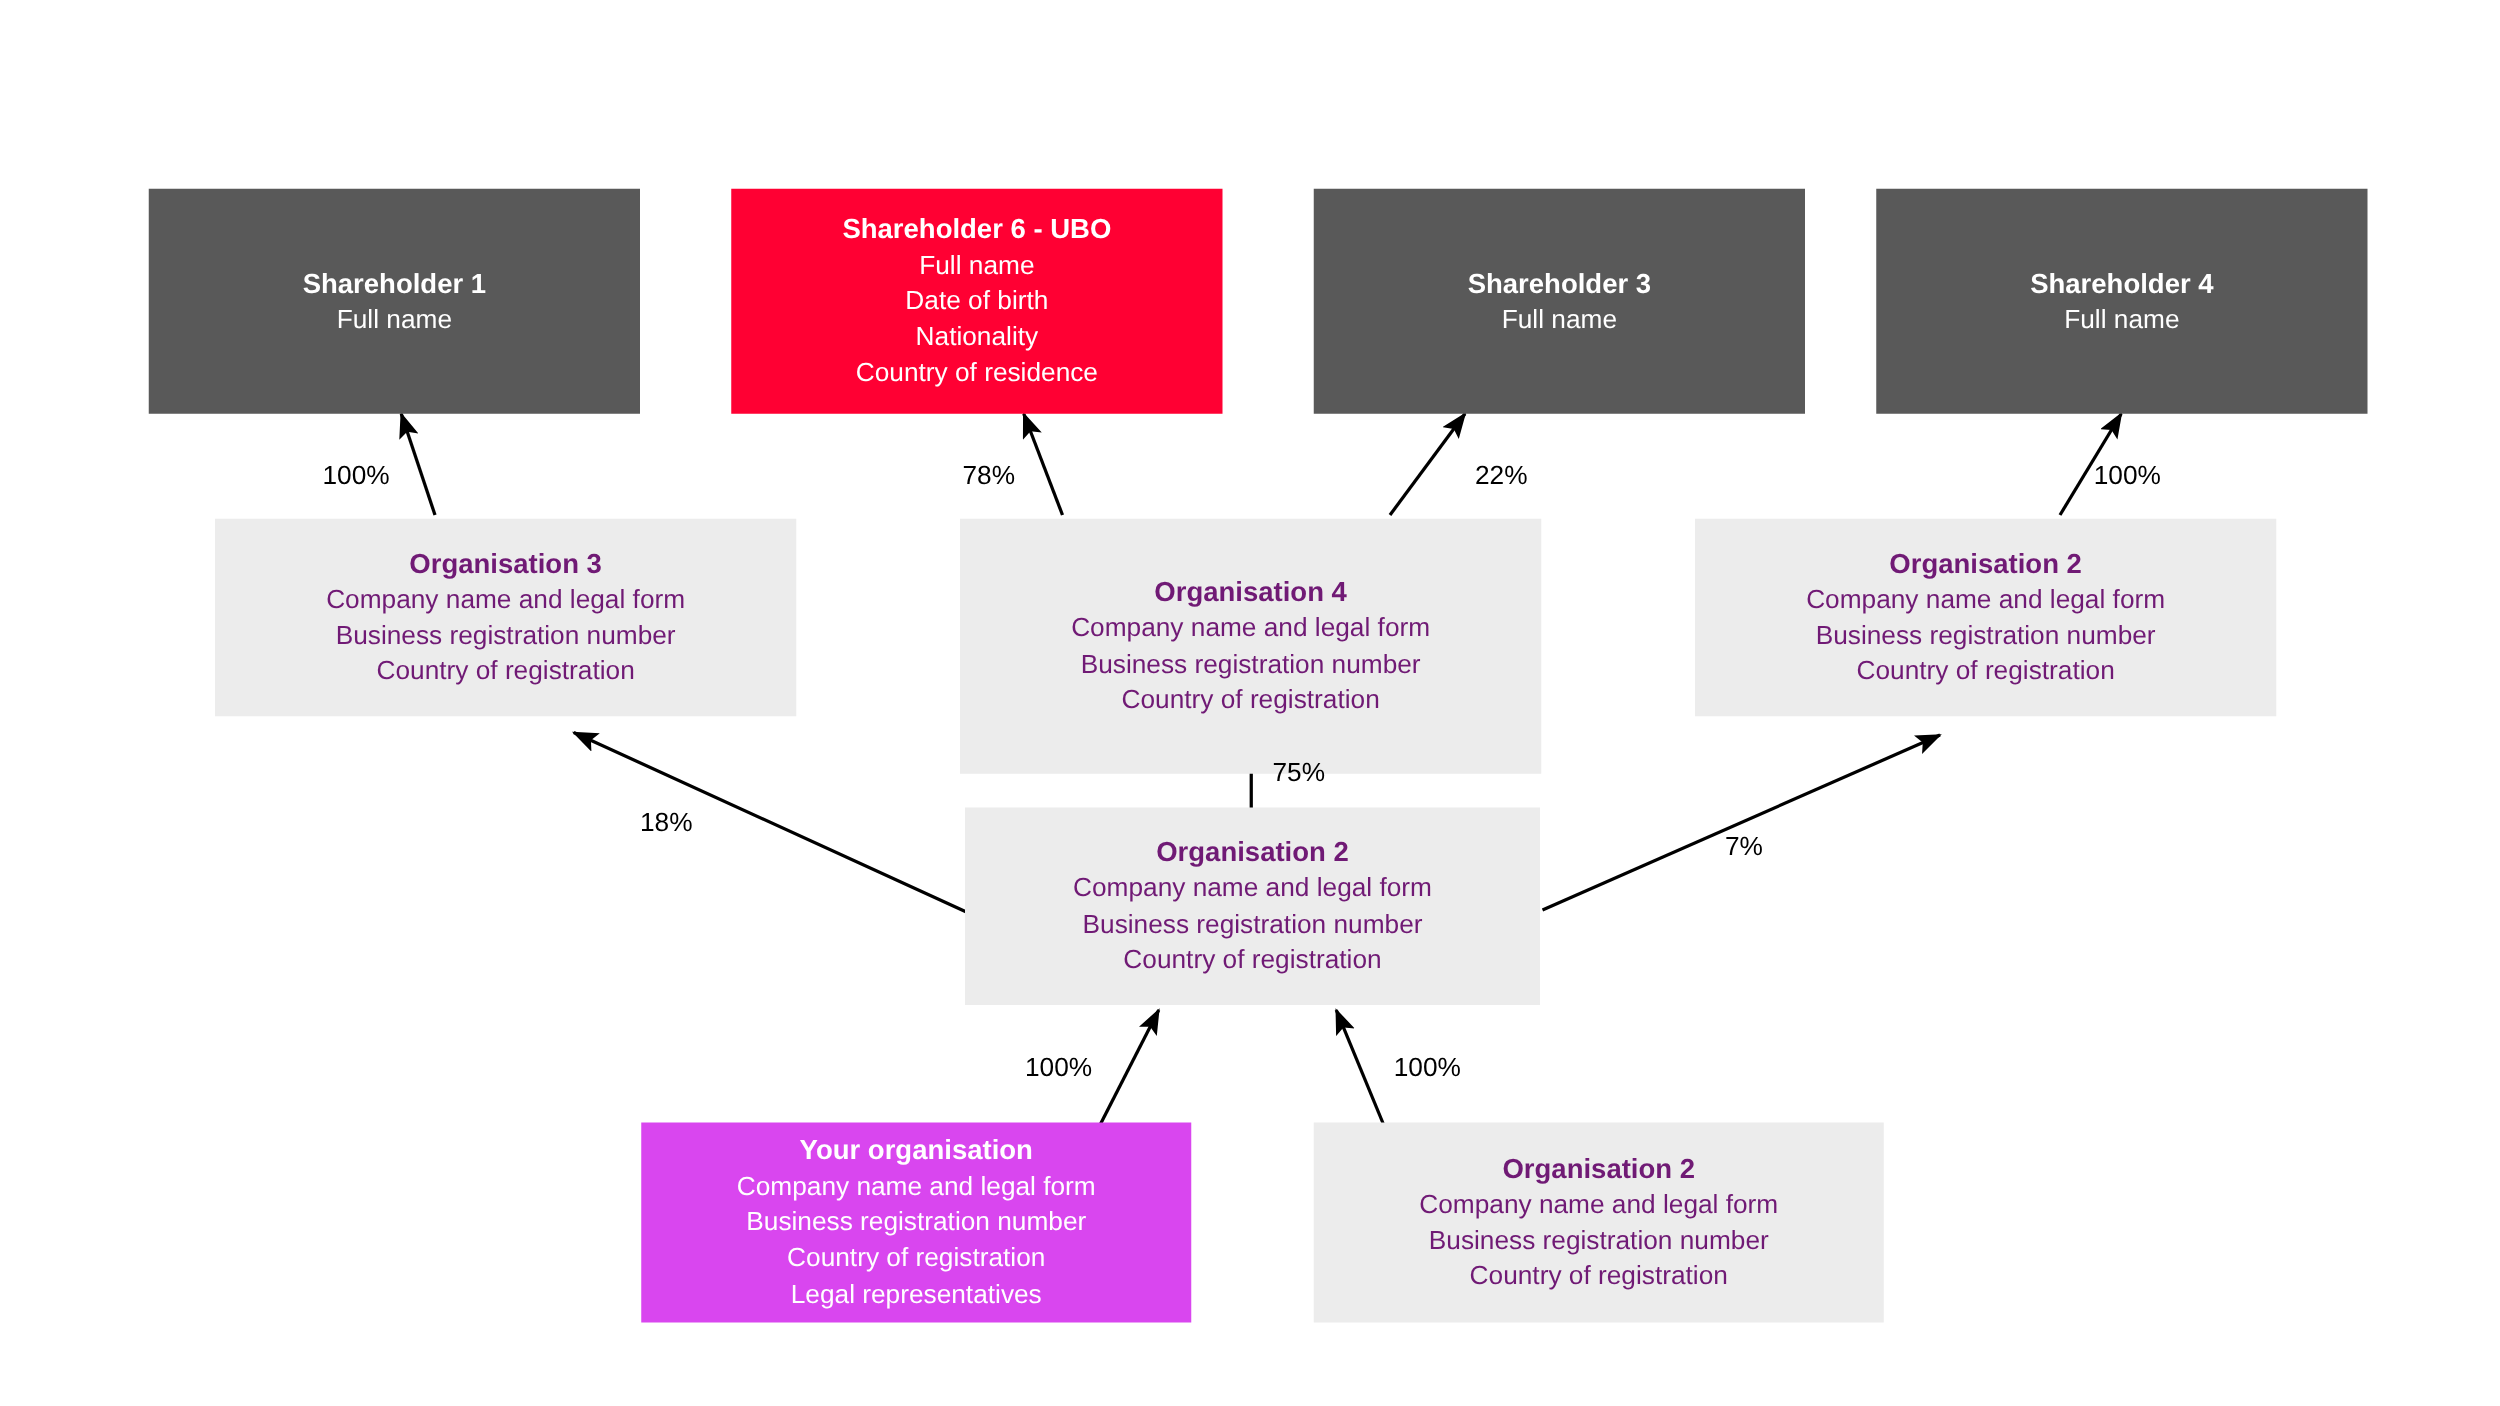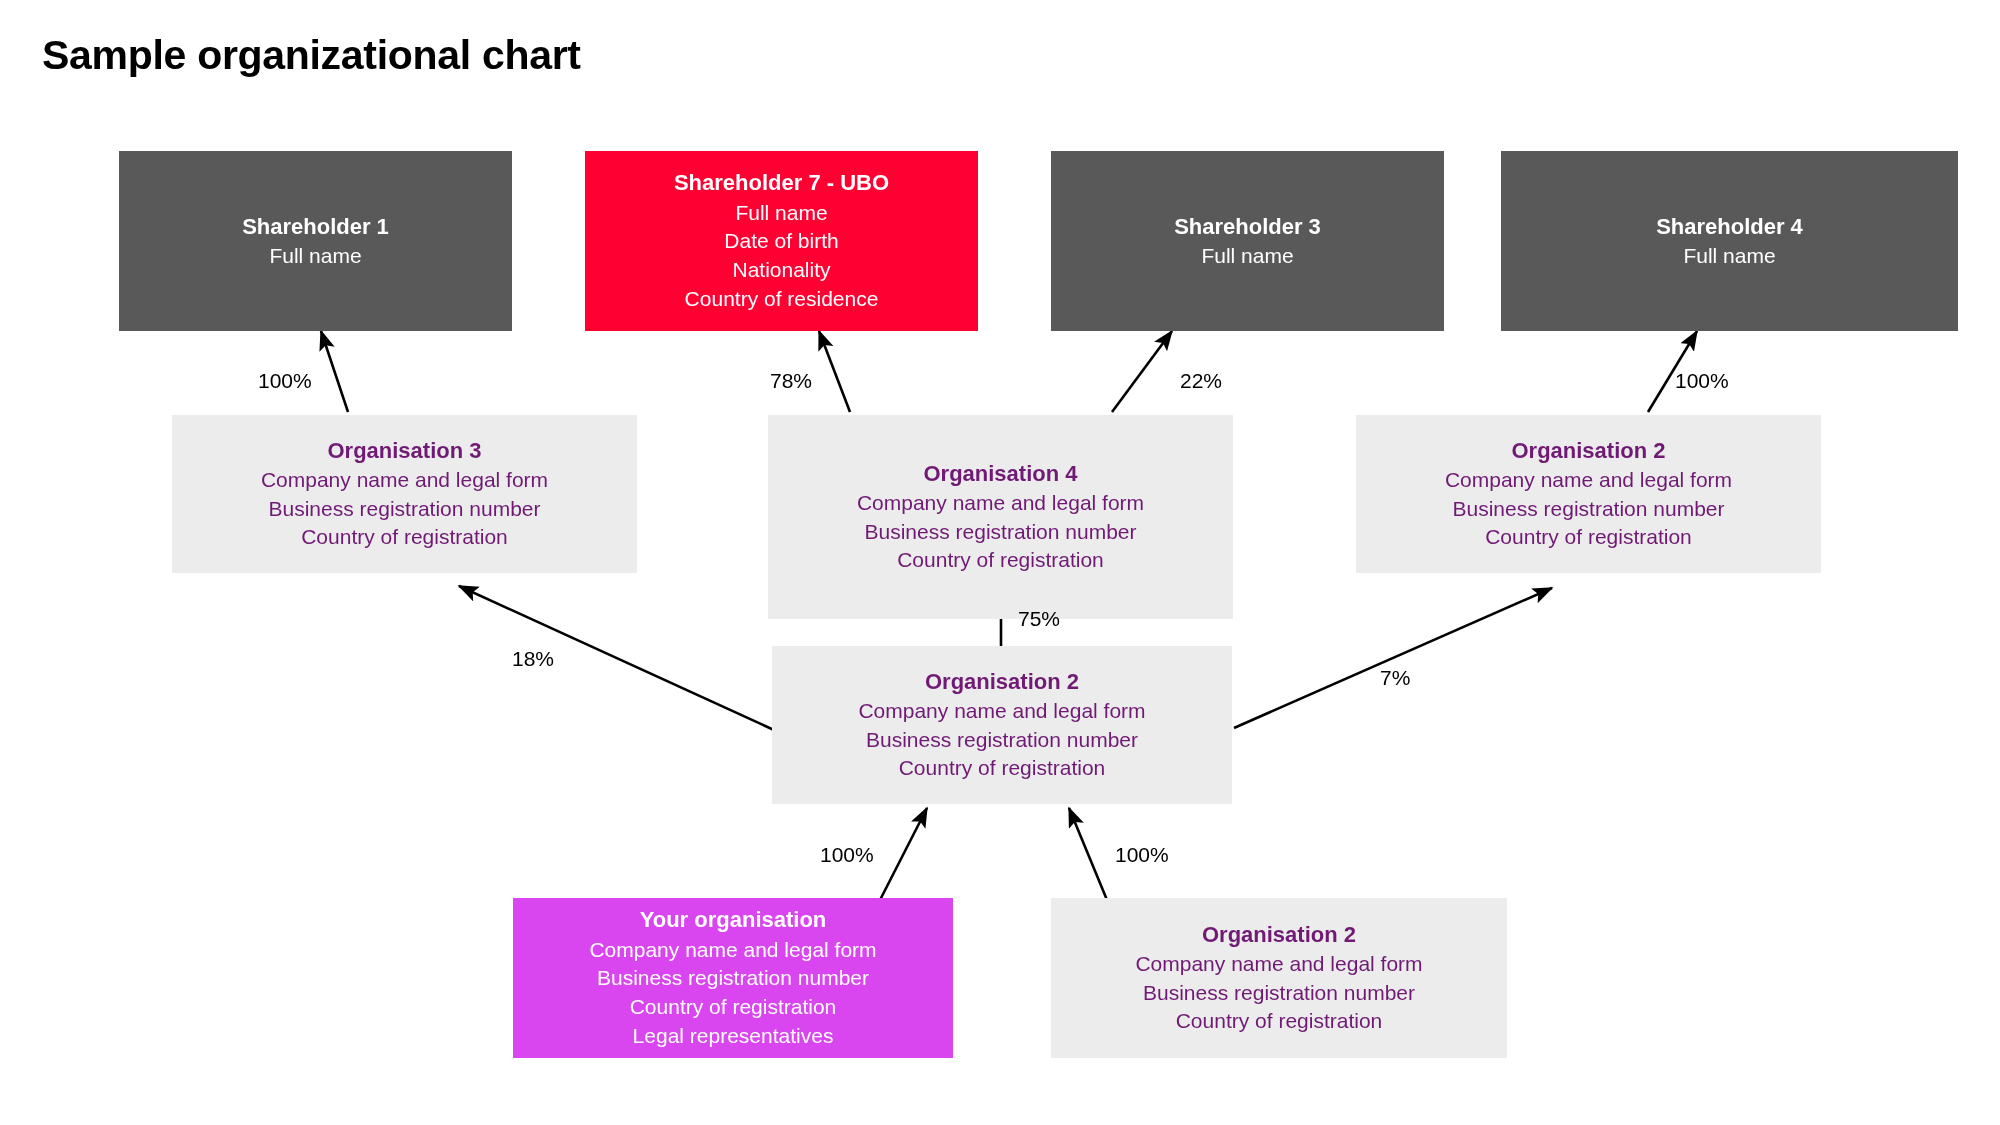--- a/index.html
+++ b/index.html
@@ -63,21 +63,20 @@
     font-size: 21px;
     color: #000000;
     white-space: nowrap;
   }
 </style>
 </head>
 <body>
 
 <div id="stage">
 
-  <div id="page-title">Sample organizational chart</div>
 
   <svg id="connectors" viewBox="0 0 2000 1125" xmlns="http://www.w3.org/2000/svg">
     <defs>
       <marker id="arrowhead" markerWidth="9" markerHeight="9" refX="7.4" refY="3.1" orient="auto" markerUnits="strokeWidth">
         <path d="M0,0 L8,3.1 L0,6.2 L1.6,3.1 Z" fill="#000000"></path>
       </marker>
     </defs>
 
     <line x1="348" y1="412" x2="321" y2="331" stroke="#000000" stroke-width="2.6" marker-end="url(#arrowhead)"></line>
 
@@ -97,33 +96,33 @@
 
     <line x1="1107" y1="900" x2="1069" y2="808" stroke="#000000" stroke-width="2.6" marker-end="url(#arrowhead)"></line>
   </svg>
 
   <div class="node shareholder" style="left:119px; top:151px; width:393px; height:180px;">
     <div class="n-title">Shareholder 1</div>
     <div class="n-line">Full name</div>
   </div>
 
   <div class="node ubo" style="left:585px; top:151px; width:393px; height:180px;">
-    <div class="n-title">Shareholder 7 - UBO</div>
+    <div class="n-title">Shareholder 6 - UBO</div>
     <div class="n-line">Full name</div>
     <div class="n-line">Date of birth</div>
     <div class="n-line">Nationality</div>
     <div class="n-line">Country of residence</div>
   </div>
 
   <div class="node shareholder" style="left:1051px; top:151px; width:393px; height:180px;">
     <div class="n-title">Shareholder 3</div>
     <div class="n-line">Full name</div>
   </div>
 
-  <div class="node shareholder" style="left:1501px; top:151px; width:457px; height:180px;">
+  <div class="node shareholder" style="left:1501px; top:151px; width:393px; height:180px;">
     <div class="n-title">Shareholder 4</div>
     <div class="n-line">Full name</div>
   </div>
 
   <div class="node org" style="left:172px; top:415px; width:465px; height:158px;">
     <div class="n-title">Organisation 3</div>
     <div class="n-line">Company name and legal form</div>
     <div class="n-line">Business registration number</div>
     <div class="n-line">Country of registration</div>
   </div>

